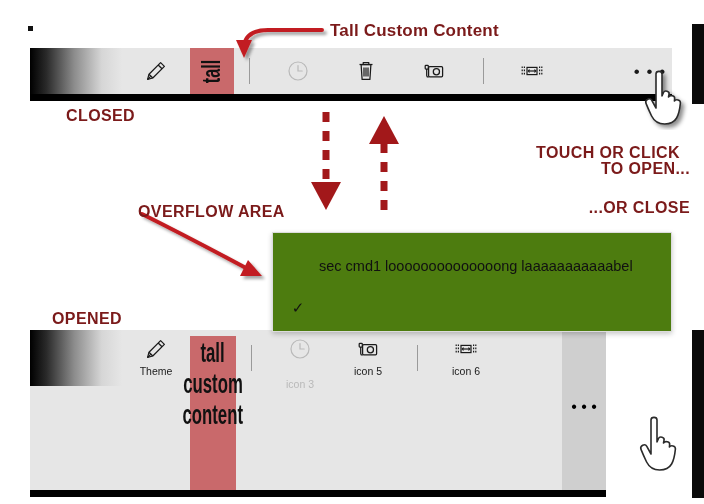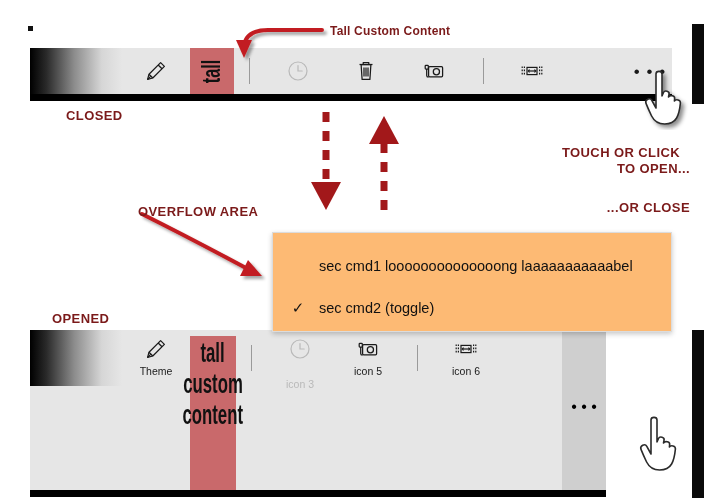--- a/index.html
+++ b/index.html
@@ -20,28 +20,28 @@
     width: 704px;
     height: 504px;
   }
 
   
   .anno {
     position: absolute;
     color: #7B1A1A;
     font-family: "Liberation Sans", sans-serif;
     font-weight: bold;
-    font-size: 13px;
+    font-size: 16px;
     letter-spacing: 0.4px;
     white-space: pre;
     line-height: 16px;
   }
   .anno.right { text-align: right; }
   .anno.title {
-    font-size: 12px;
+    font-size: 17px;
     letter-spacing: 0.2px;
     text-align: right;
   }
 
   
   .bar {
     position: absolute;
     background: #e6e6e6;
     box-sizing: border-box;
   }
@@ -145,21 +145,21 @@
   .ovf .dots {
     font-size: 17px;
     line-height: 1;
     color: #1a1a1a;
     letter-spacing: 1px;
   }
 
   
   .flyout {
     position: absolute;
-    background: #fdba74;
+    background: #4d7c0f;
     border: 1px solid #dcdcdc;
     box-sizing: border-box;
     box-shadow: 0 2px 5px rgba(0,0,0,.22);
   }
   .fly-item {
     position: relative;
     height: 42px;
     display: flex;
     align-items: center;
     font-size: 14.5px;
@@ -366,21 +366,20 @@
     <div class="bar-shadow-bottom"></div>
   </div>
 
   <div class="flyout" style="left:272px; top:232px; width:400px; height:100px;">
     <div class="fly-item" style="margin-top:12px;">
       <span class="check"></span>
       <span class="txt">sec cmd1 loooooooooooooong laaaaaaaaaaabel</span>
     </div>
     <div class="fly-item">
       <span class="check">✓</span>
-      <span class="txt">sec cmd2 (toggle)</span>
     </div>
   </div>
 
   <svg class="overlay" width="704" height="504" viewBox="0 0 704 504">
     <defs>
       <filter id="sh" x="-40%" y="-40%" width="200%" height="200%">
         <feDropShadow dx="3" dy="3" stdDeviation="1.6" flood-color="#000" flood-opacity="0.35"></feDropShadow>
       </filter>
     </defs>
 

